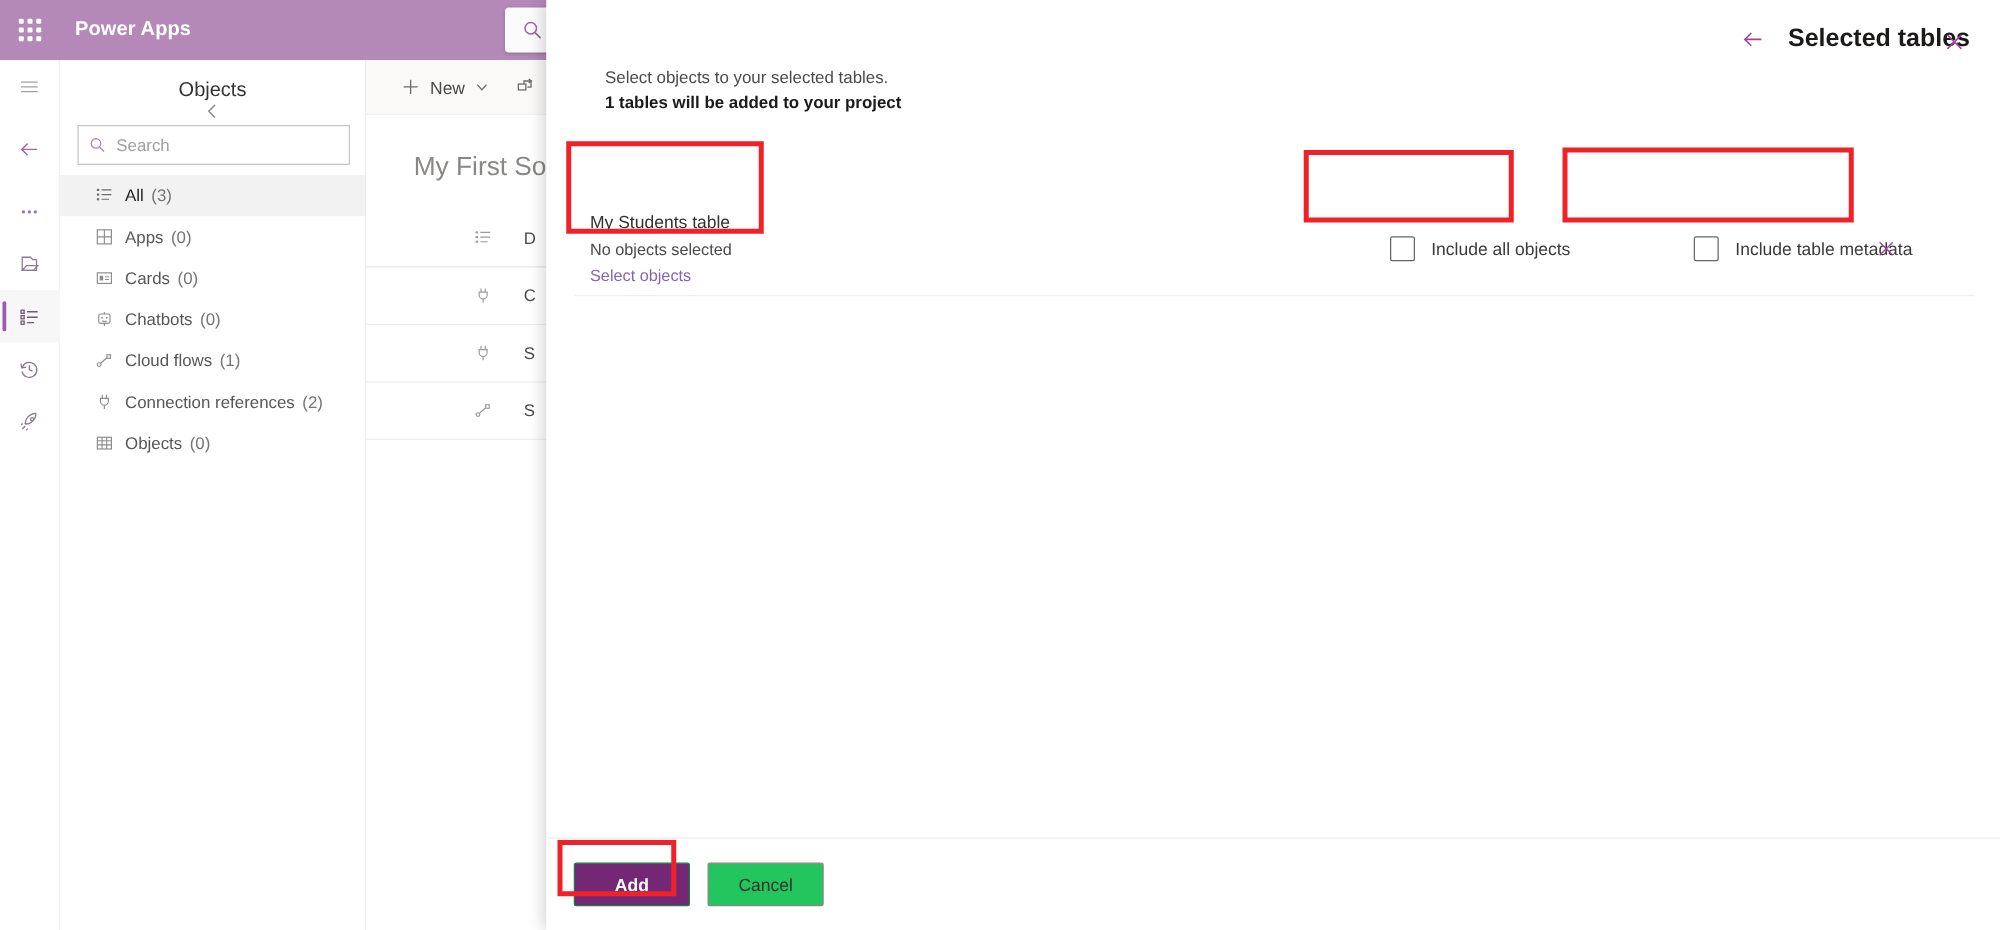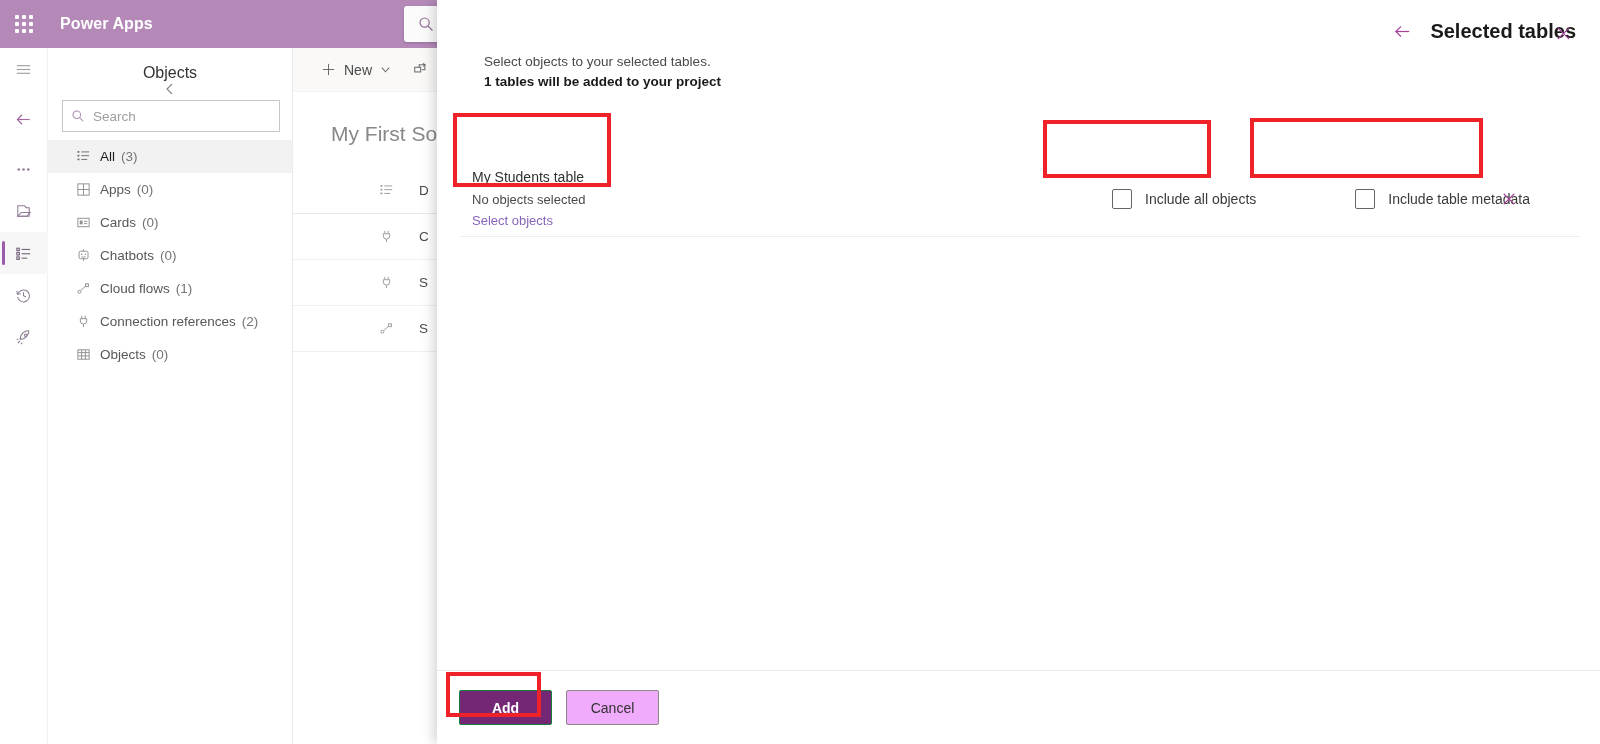--- a/index.html
+++ b/index.html
@@ -154,21 +154,21 @@
 
   .panel-foot {
     height: 74px; border-top: 1px solid #edebe9; display: flex; align-items: center;
     padding-left: 22px; position: relative;
   }
   .btn {
     height: 35px; min-width: 93px; font-size: 14px; border-radius: 2px; cursor: pointer;
     display: flex; align-items: center; justify-content: center; font-family: "Liberation Sans", sans-serif;
   }
   .btn-primary { background: #742774; color: #ffffff; border: 1px solid #15803d; font-weight: bold; }
-  .btn-default { background: #f0abfc; color: #323130; border: 1px solid #8a8886; margin-left: 14px; }
+  .btn-default { background: #22c55e; color: #323130; border: 1px solid #8a8886; margin-left: 14px; }
 
   
   .hl { position: absolute; border: 4px solid #ef2229; pointer-events: none; }
 </style>
 </head>
 <body>
 
 <div id="root">
 
   <div class="app-bg">

